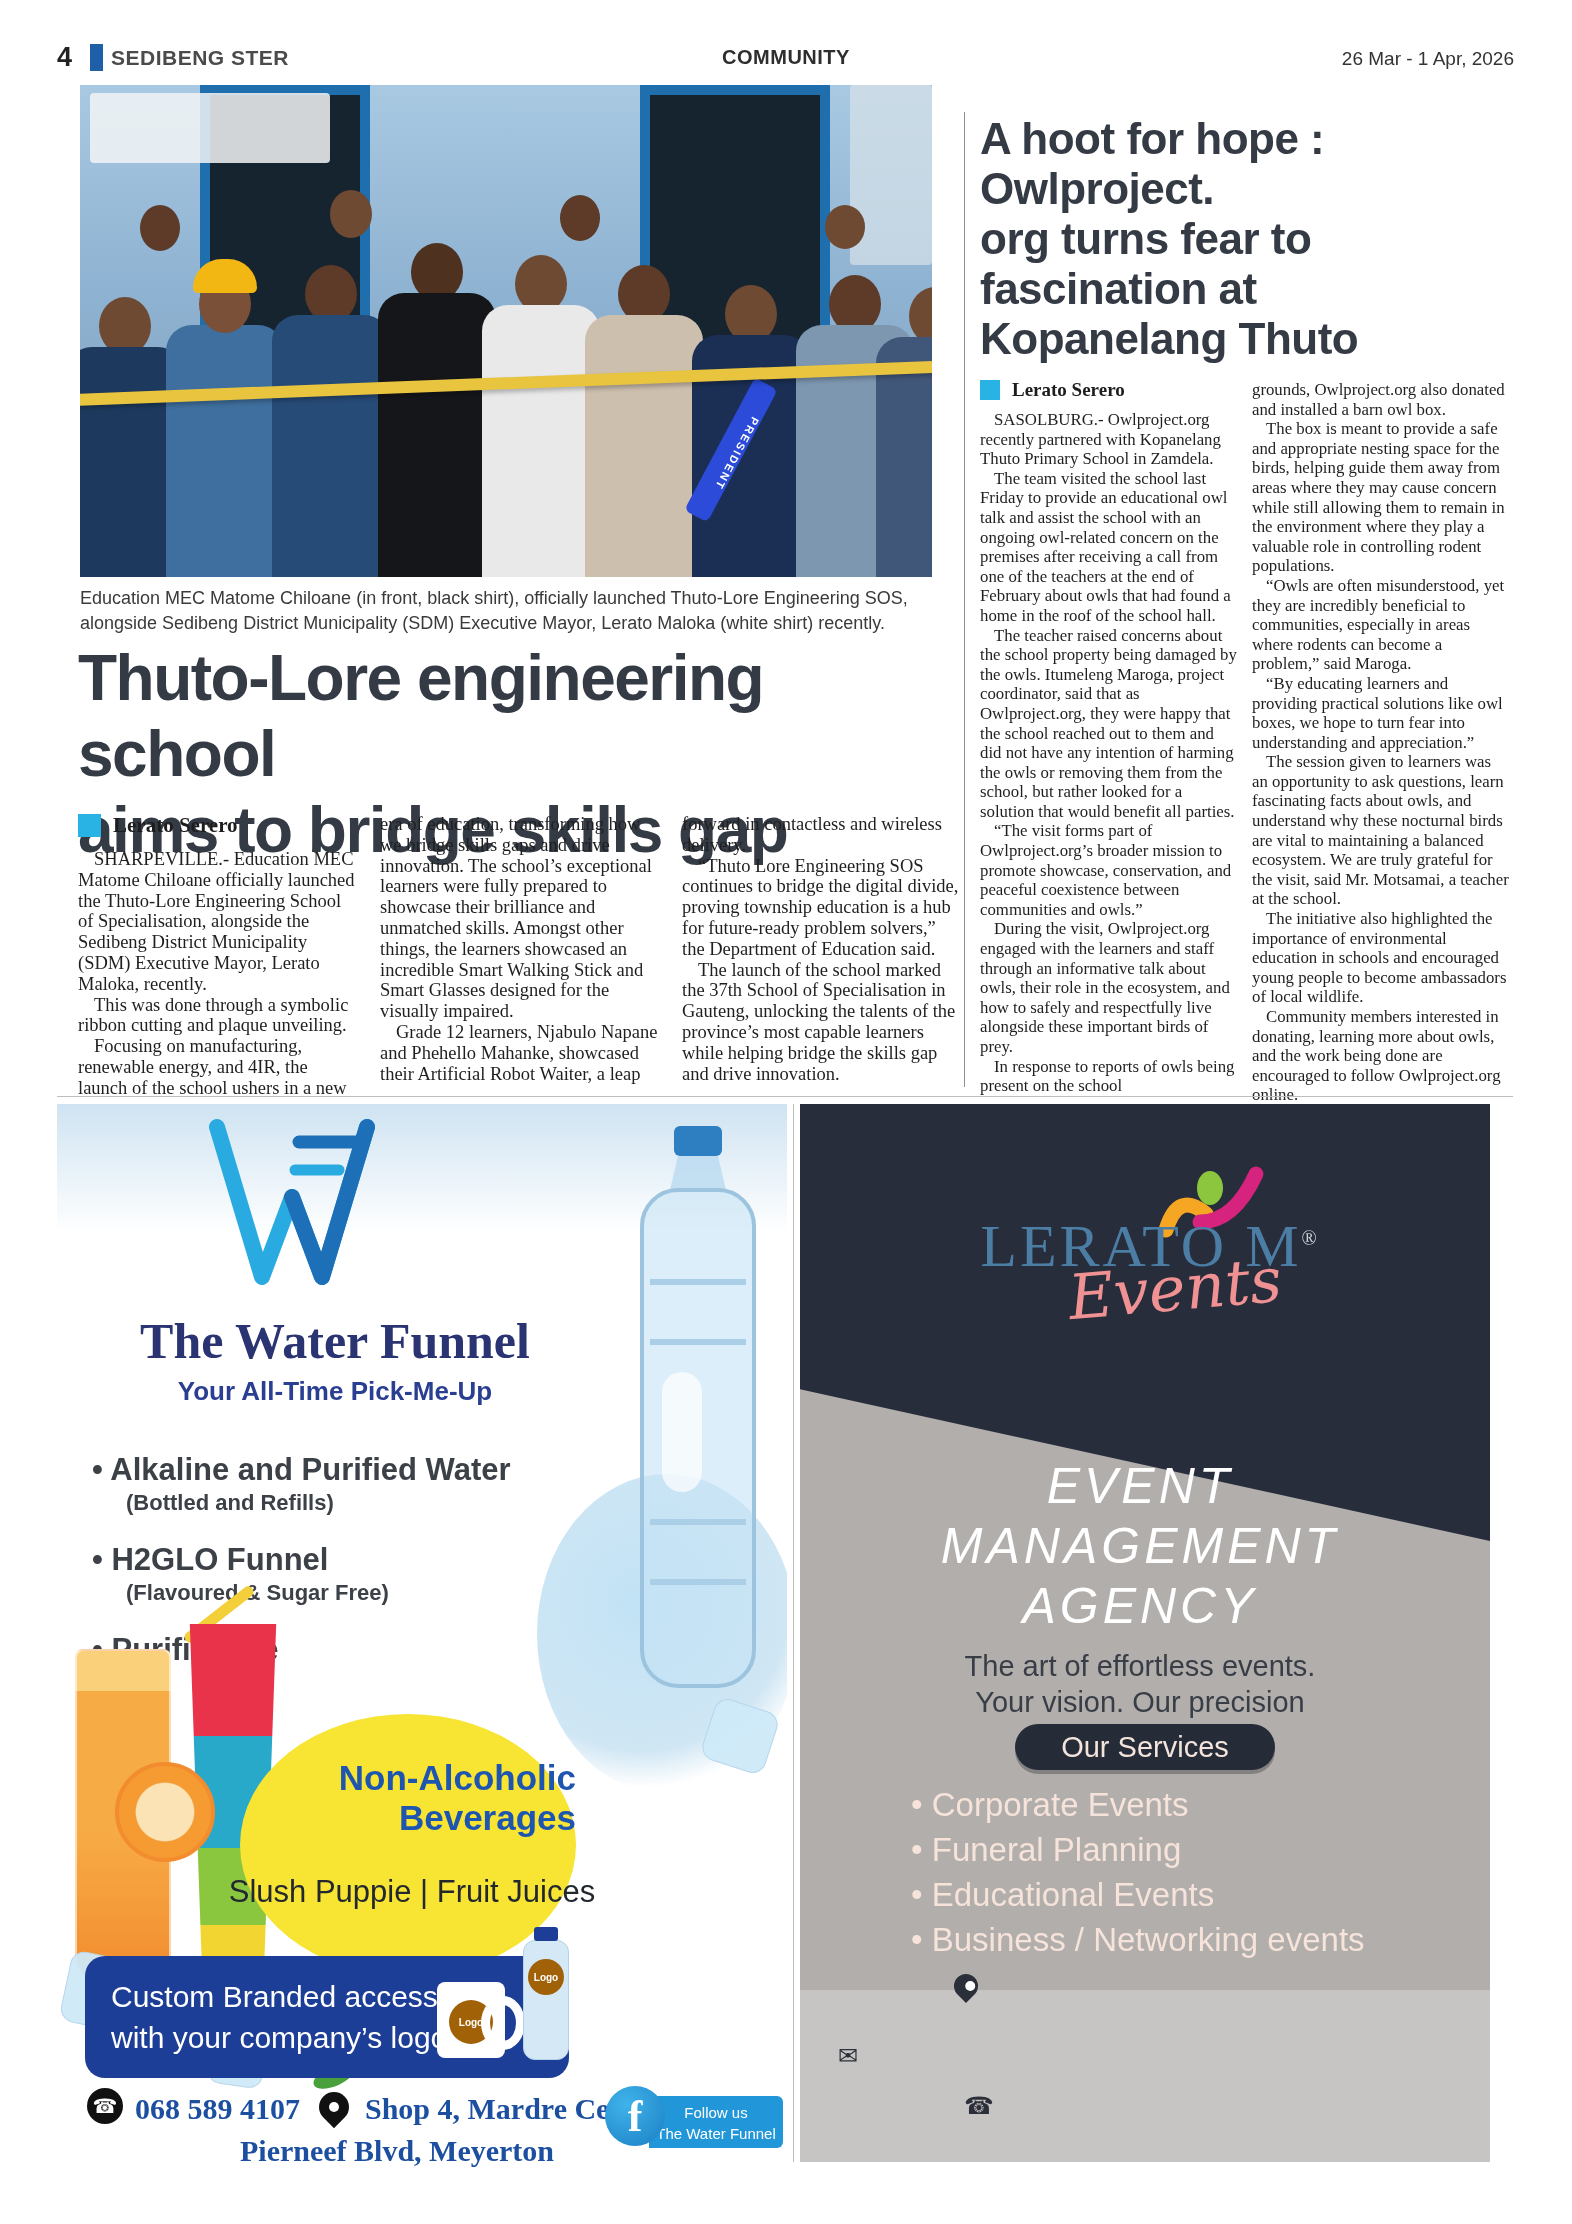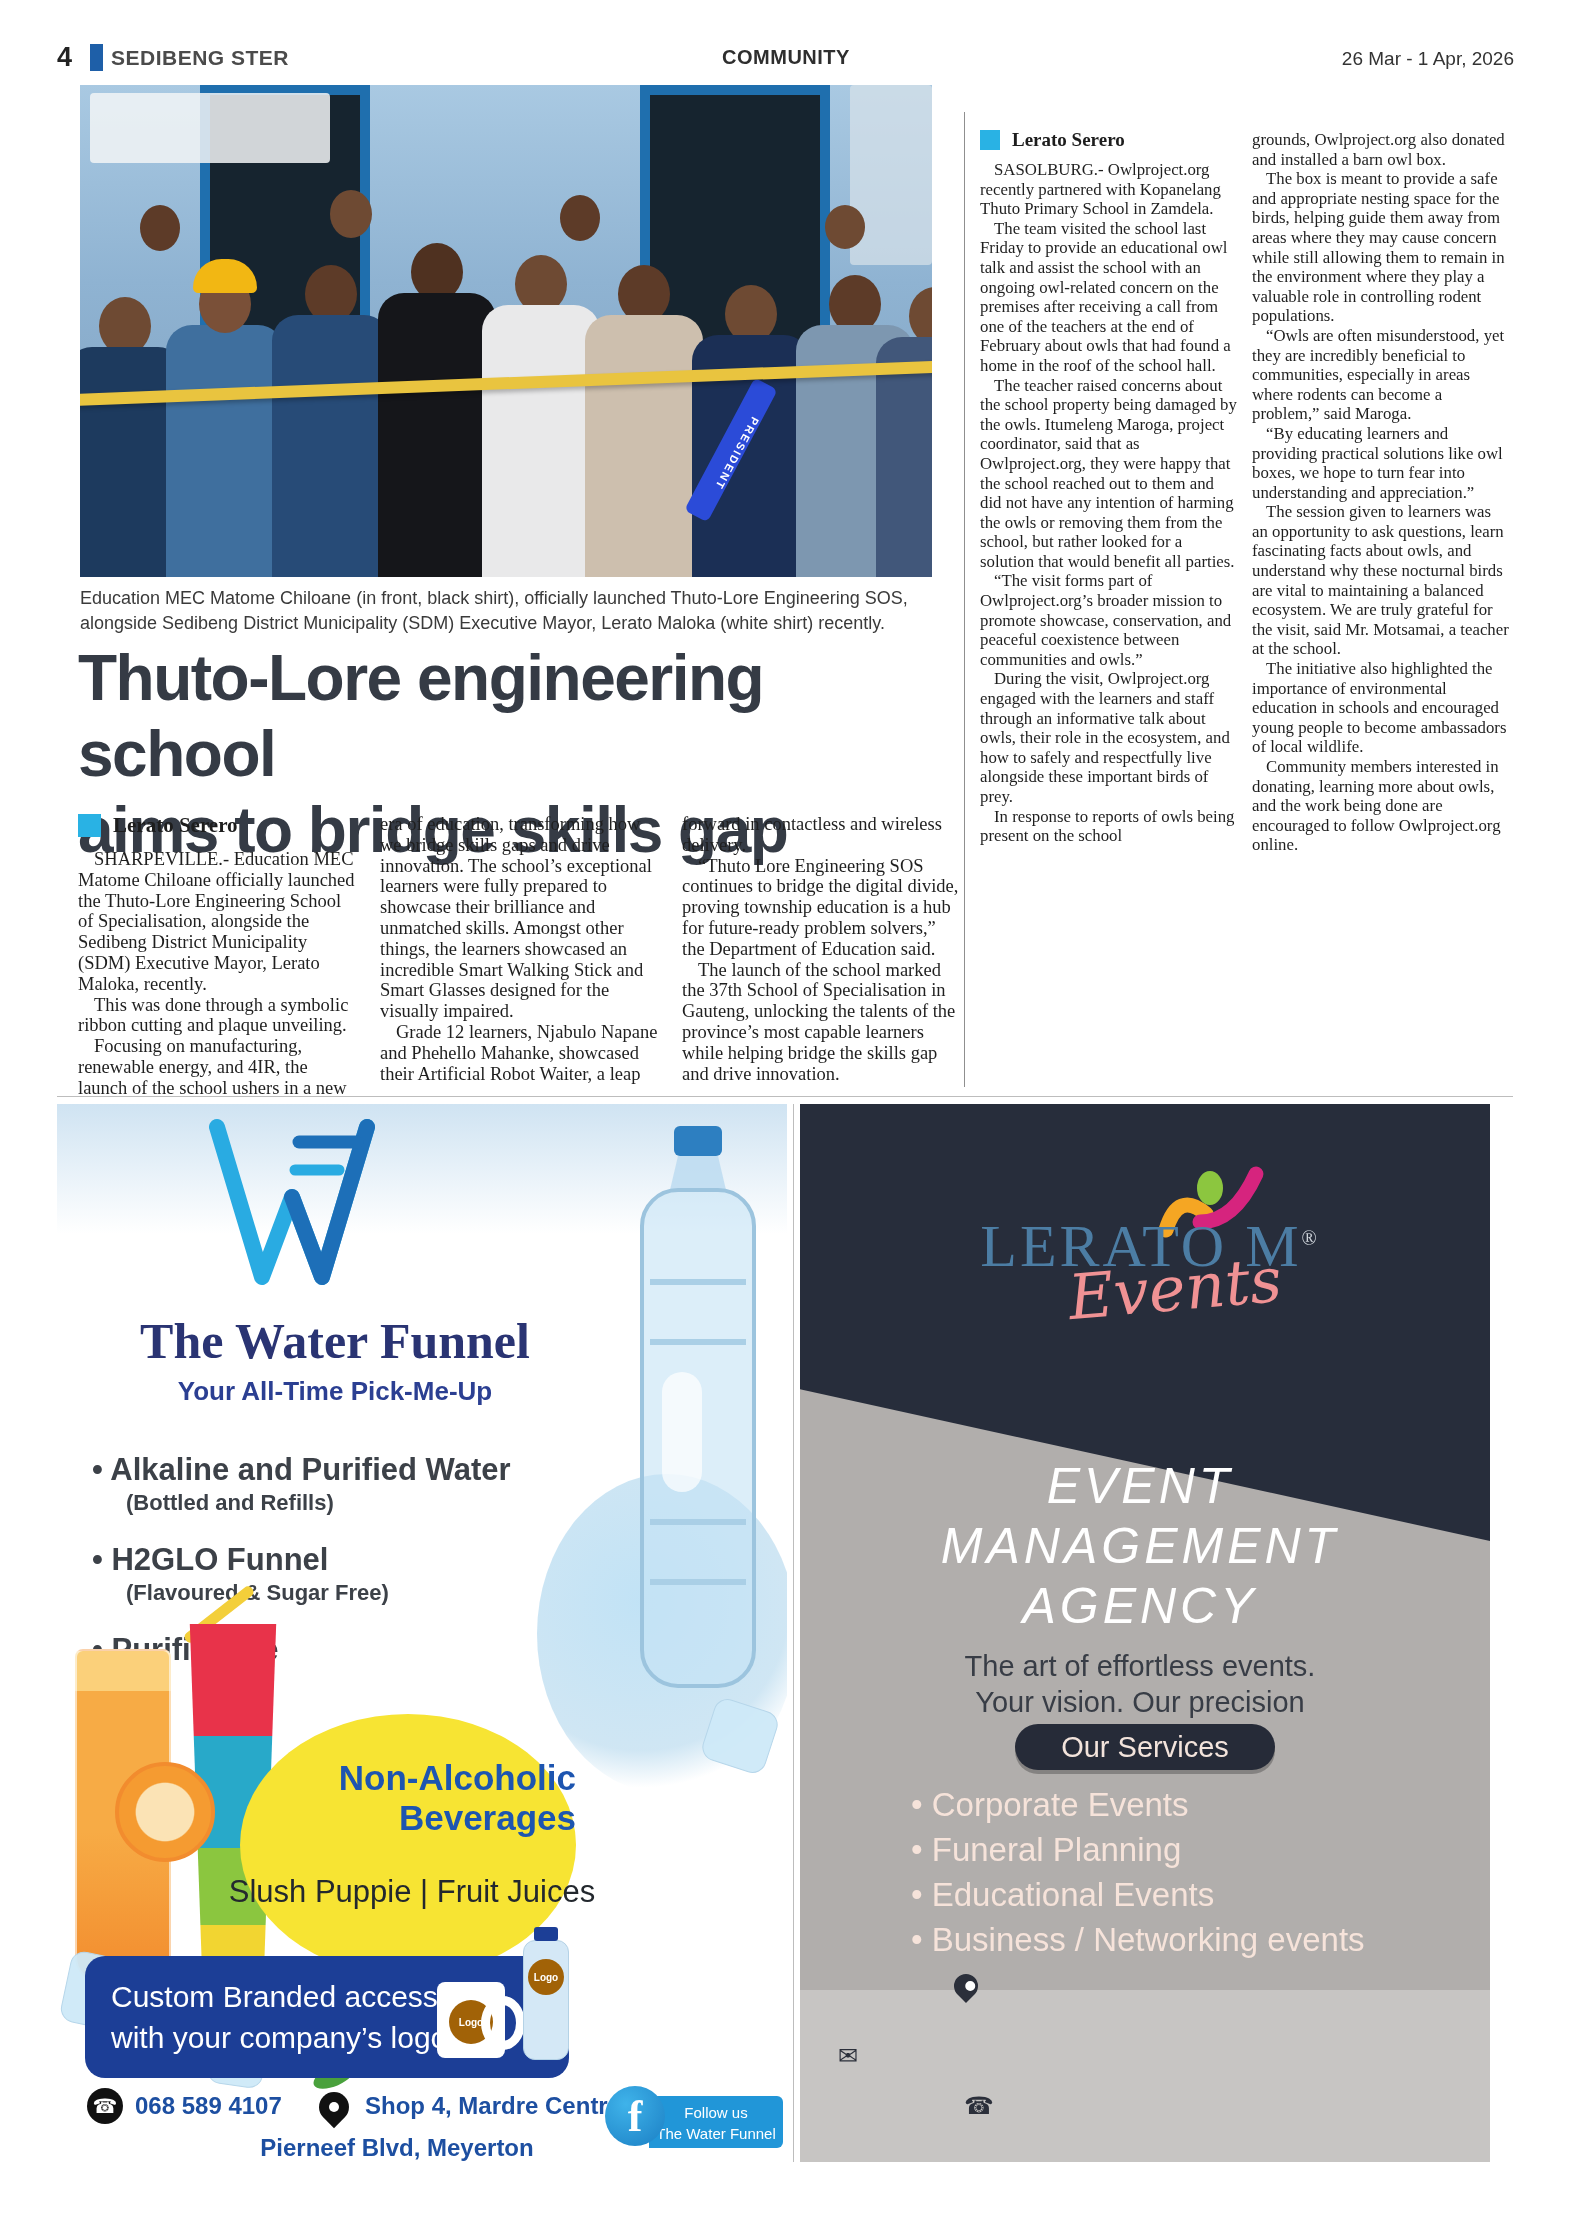--- a/index.html
+++ b/index.html
@@ -66,21 +66,21 @@
   .slice{position:absolute;border-radius:50%;background:radial-gradient(circle,#fbe3b5 0 44%,#f59b31 46% 100%);border:4px solid #f28c2e;}
   .ice{position:absolute;background:rgba(206,233,248,.95);border:1px solid #b6d6ea;border-radius:14px;}
   .mint{position:absolute;background:#49a13c;border-radius:50%;}
   .brand-box{position:absolute;background:#1c3e96;border-radius:20px;color:#fff;}
   .brand-box .bb-line{font-size:30px;line-height:41px;font-weight:500;}
   .mug{position:absolute;width:68px;height:76px;background:#fff;border-radius:8px;}
   .mug::after{content:"";position:absolute;right:-20px;top:14px;width:26px;height:36px;border:9px solid #fff;border-radius:50%;}
   .logo-dot{position:absolute;background:#a16207;border-radius:50%;color:#fff;display:flex;align-items:center;justify-content:center;font-size:10px;font-weight:bold;}
   .sm-bottle{position:absolute;width:44px;height:118px;background:#d4e8f6;border:1px solid #b4d2e6;border-radius:12px;}
   .sm-cap{position:absolute;left:10px;top:-14px;width:24px;height:14px;background:#1c3e96;border-radius:3px;}
-  .contact-num,.contact-addr{font-size:24px;font-weight:bold;color:#1d4fa1;}
+  .contact-num,.contact-addr{font-size:30px;font-weight:bold;color:#1d4fa1;font-family:Liberation Serif, serif;}
   .icon-circle{width:36px;height:36px;border-radius:50%;background:#111;color:#fff;display:flex;align-items:center;justify-content:center;font-size:20px;}
   .pin{width:30px;height:30px;background:#111;border-radius:50% 50% 50% 0;transform:rotate(-45deg);position:relative;}
   .pin::after{content:"";position:absolute;left:10px;top:10px;width:10px;height:10px;background:#fff;border-radius:50%;}
   .fb-circle{position:absolute;width:60px;height:60px;border-radius:50%;background:radial-gradient(circle at 35% 30%,#3fb3ea,#1b7fc4);
              color:#fff;font-family:"Liberation Serif",serif;font-weight:bold;font-size:44px;display:flex;align-items:center;justify-content:center;z-index:5;}
   .fb-ribbon{position:absolute;background:#2196d8;color:#fff;text-align:center;font-size:15px;line-height:21px;padding-top:6px;border-radius:0 6px 6px 0;}
 
   
   .lerato-ad{left:800px;top:1104px;width:690px;height:1058px;background:#b1aeac;overflow:hidden;}
   .lerato-dark{position:absolute;left:0;top:0;width:100%;height:460px;background:#272d3b;
@@ -178,20 +178,25 @@
     <p>This was done through a symbolic ribbon cutting and plaque unveiling.</p>
     <p>Focusing on manufacturing, renewable energy, and 4IR, the launch of the school ushers in a new era of education, transforming how we bridge skills gaps and drive innovation. The school’s exceptional learners were fully prepared to showcase their brilliance and unmatched skills. Amongst other things, the learners showcased an incredible Smart Walking Stick and Smart Glasses designed for the visually impaired.</p>
     <p>Grade 12 learners, Njabulo Napane and Phehello Mahanke, showcased their Artificial Robot Waiter, a leap forward in contactless and wireless delivery.</p>
     <p>“Thuto Lore Engineering SOS continues to bridge the digital divide, proving township education is a hub for future-ready problem solvers,” the Department of Education said.</p>
     <p>The launch of the school marked the 37th School of Specialisation in Gauteng, unlocking the talents of the province’s most capable learners while helping bridge the skills gap and drive innovation.</p>
   </div>
 
   <div class="abs vrule" style="left:964px;top:112px;height:975px;"></div>
 
   <div class="abs" style="left:980px;top:114px;width:532px;">
+    <div class="owl-headline">
+      <div>A hoot for hope : Owlproject.</div>
+      <div>org turns fear to fascination at</div>
+      <div>Kopanelang Thuto</div>
+    </div>
     <div class="owl-cols">
       <div class="owl-col">
         <div class="byline-row" style="margin-bottom:10px;">
           <div class="byline-sq" style="width:20px;height:20px;"></div>
           <div class="byline-txt" style="font-size:19px;">Lerato Serero</div>
         </div>
         <p>SASOLBURG.- Owlproject.org recently partnered with Kopanelang Thuto Primary School in Zamdela.</p>
         <p>The team visited the school last Friday to provide an educational owl talk and assist the school with an ongoing owl-related concern on the premises after receiving a call from one of the teachers at the end of February about owls that had found a home in the roof of the school hall.</p>
         <p>The teacher raised concerns about the school property being damaged by the owls. Itumeleng Maroga, project coordinator, said that as Owlproject.org, they were happy that the school reached out to them and did not have any intention of harming the owls or removing them from the school, but rather looked for a solution that would benefit all parties.</p>
         <p>“The visit forms part of Owlproject.org’s broader mission to promote showcase, conservation, and peaceful coexistence between communities and owls.”</p>

